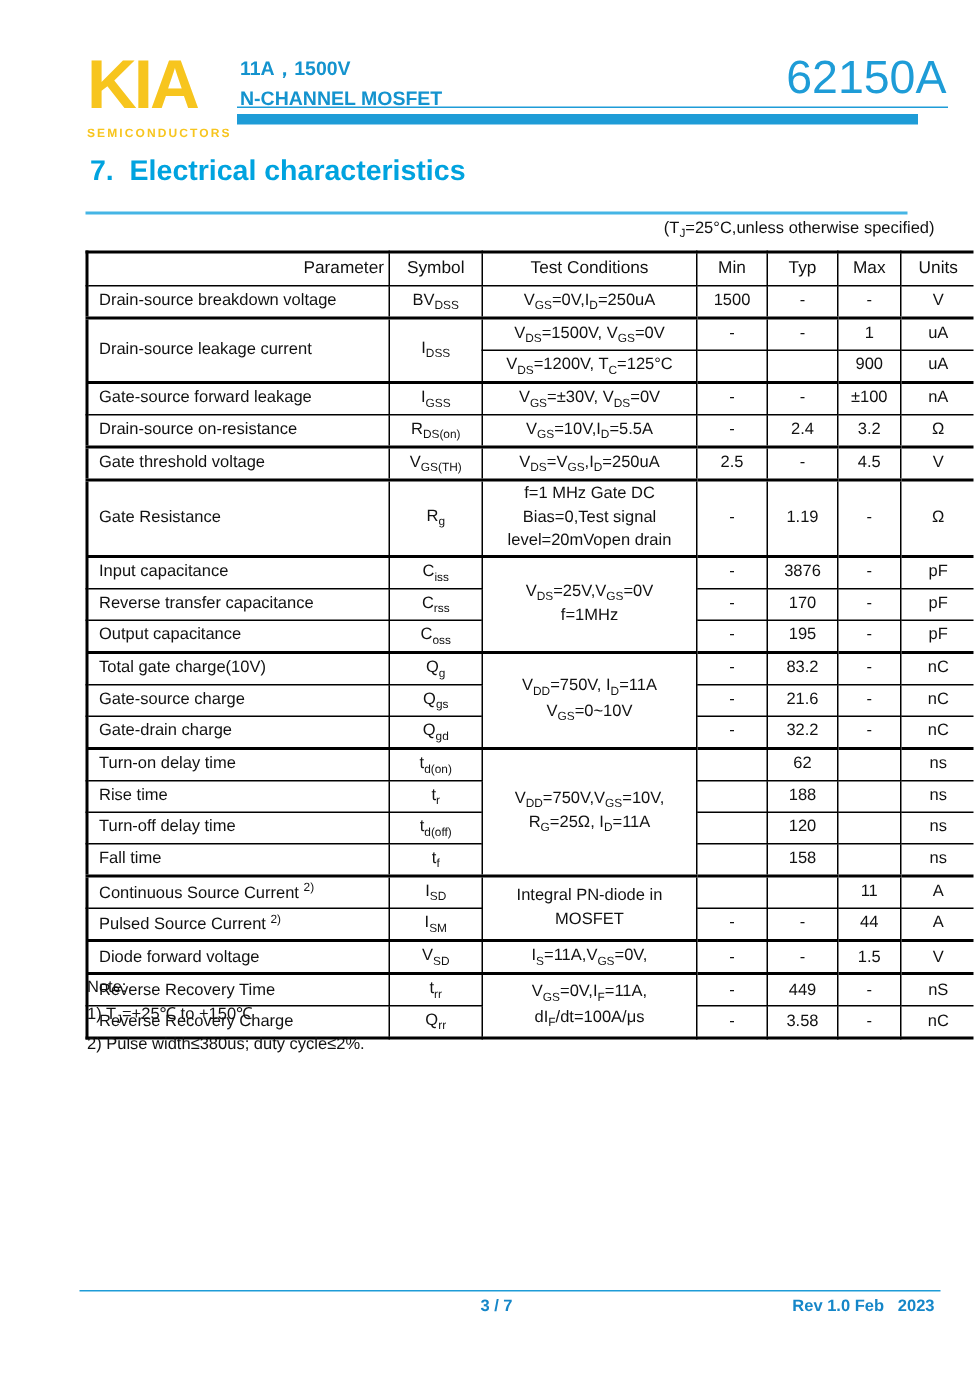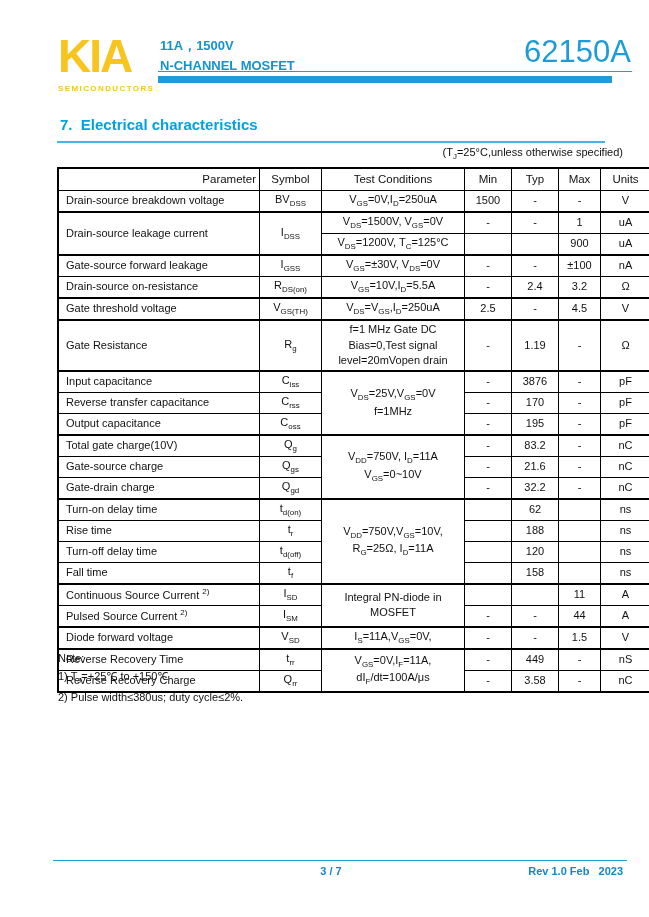--- a/index.html
+++ b/index.html
@@ -20,21 +20,21 @@
   .logo{position:absolute;left:58px;top:33px;font-size:46px;font-weight:bold;
     letter-spacing:-2px;line-height:1;color:var(--yellow);}
   .logo-sub{position:absolute;left:58px;top:84px;font-size:8px;font-weight:bold;
     letter-spacing:1.4px;color:var(--yellow);}
   .subtitle{position:absolute;left:160px;top:36px;font-size:13px;font-weight:bold;
     line-height:1.5;color:var(--blue);}
   .part-number{position:absolute;right:34px;top:34px;font-size:31px;color:var(--accent);}
   .rule-thin{position:absolute;left:158px;top:71px;width:474px;height:1px;background:var(--accent);}
   .rule-thick{position:absolute;left:158px;top:76px;width:454px;height:7px;background:var(--accent);}
   
-  .section-title{position:absolute;left:60px;top:116px;font-size:15px;font-weight:bold;
+  .section-title{position:absolute;left:60px;top:104px;font-size:19px;font-weight:bold;
     color:var(--title);white-space:pre;}
   .section-underline{position:absolute;left:57px;top:141px;width:548px;height:2px;background:var(--underline);}
   .condition{position:absolute;right:42px;top:146px;font-size:11px;color:var(--ink);}
   
   table.spec{position:absolute;left:57px;top:167px;width:547px;border-collapse:collapse;
     table-layout:fixed;font-size:11px;color:var(--ink);border:2px solid #000;}
   table.spec th,table.spec td{border:1px solid #000;padding:1px 3px;text-align:center;
     vertical-align:middle;line-height:1.42;overflow:hidden;}
   table.spec th{font-weight:normal;font-size:11.5px;height:19px;}
   table.spec td{height:18px;}

